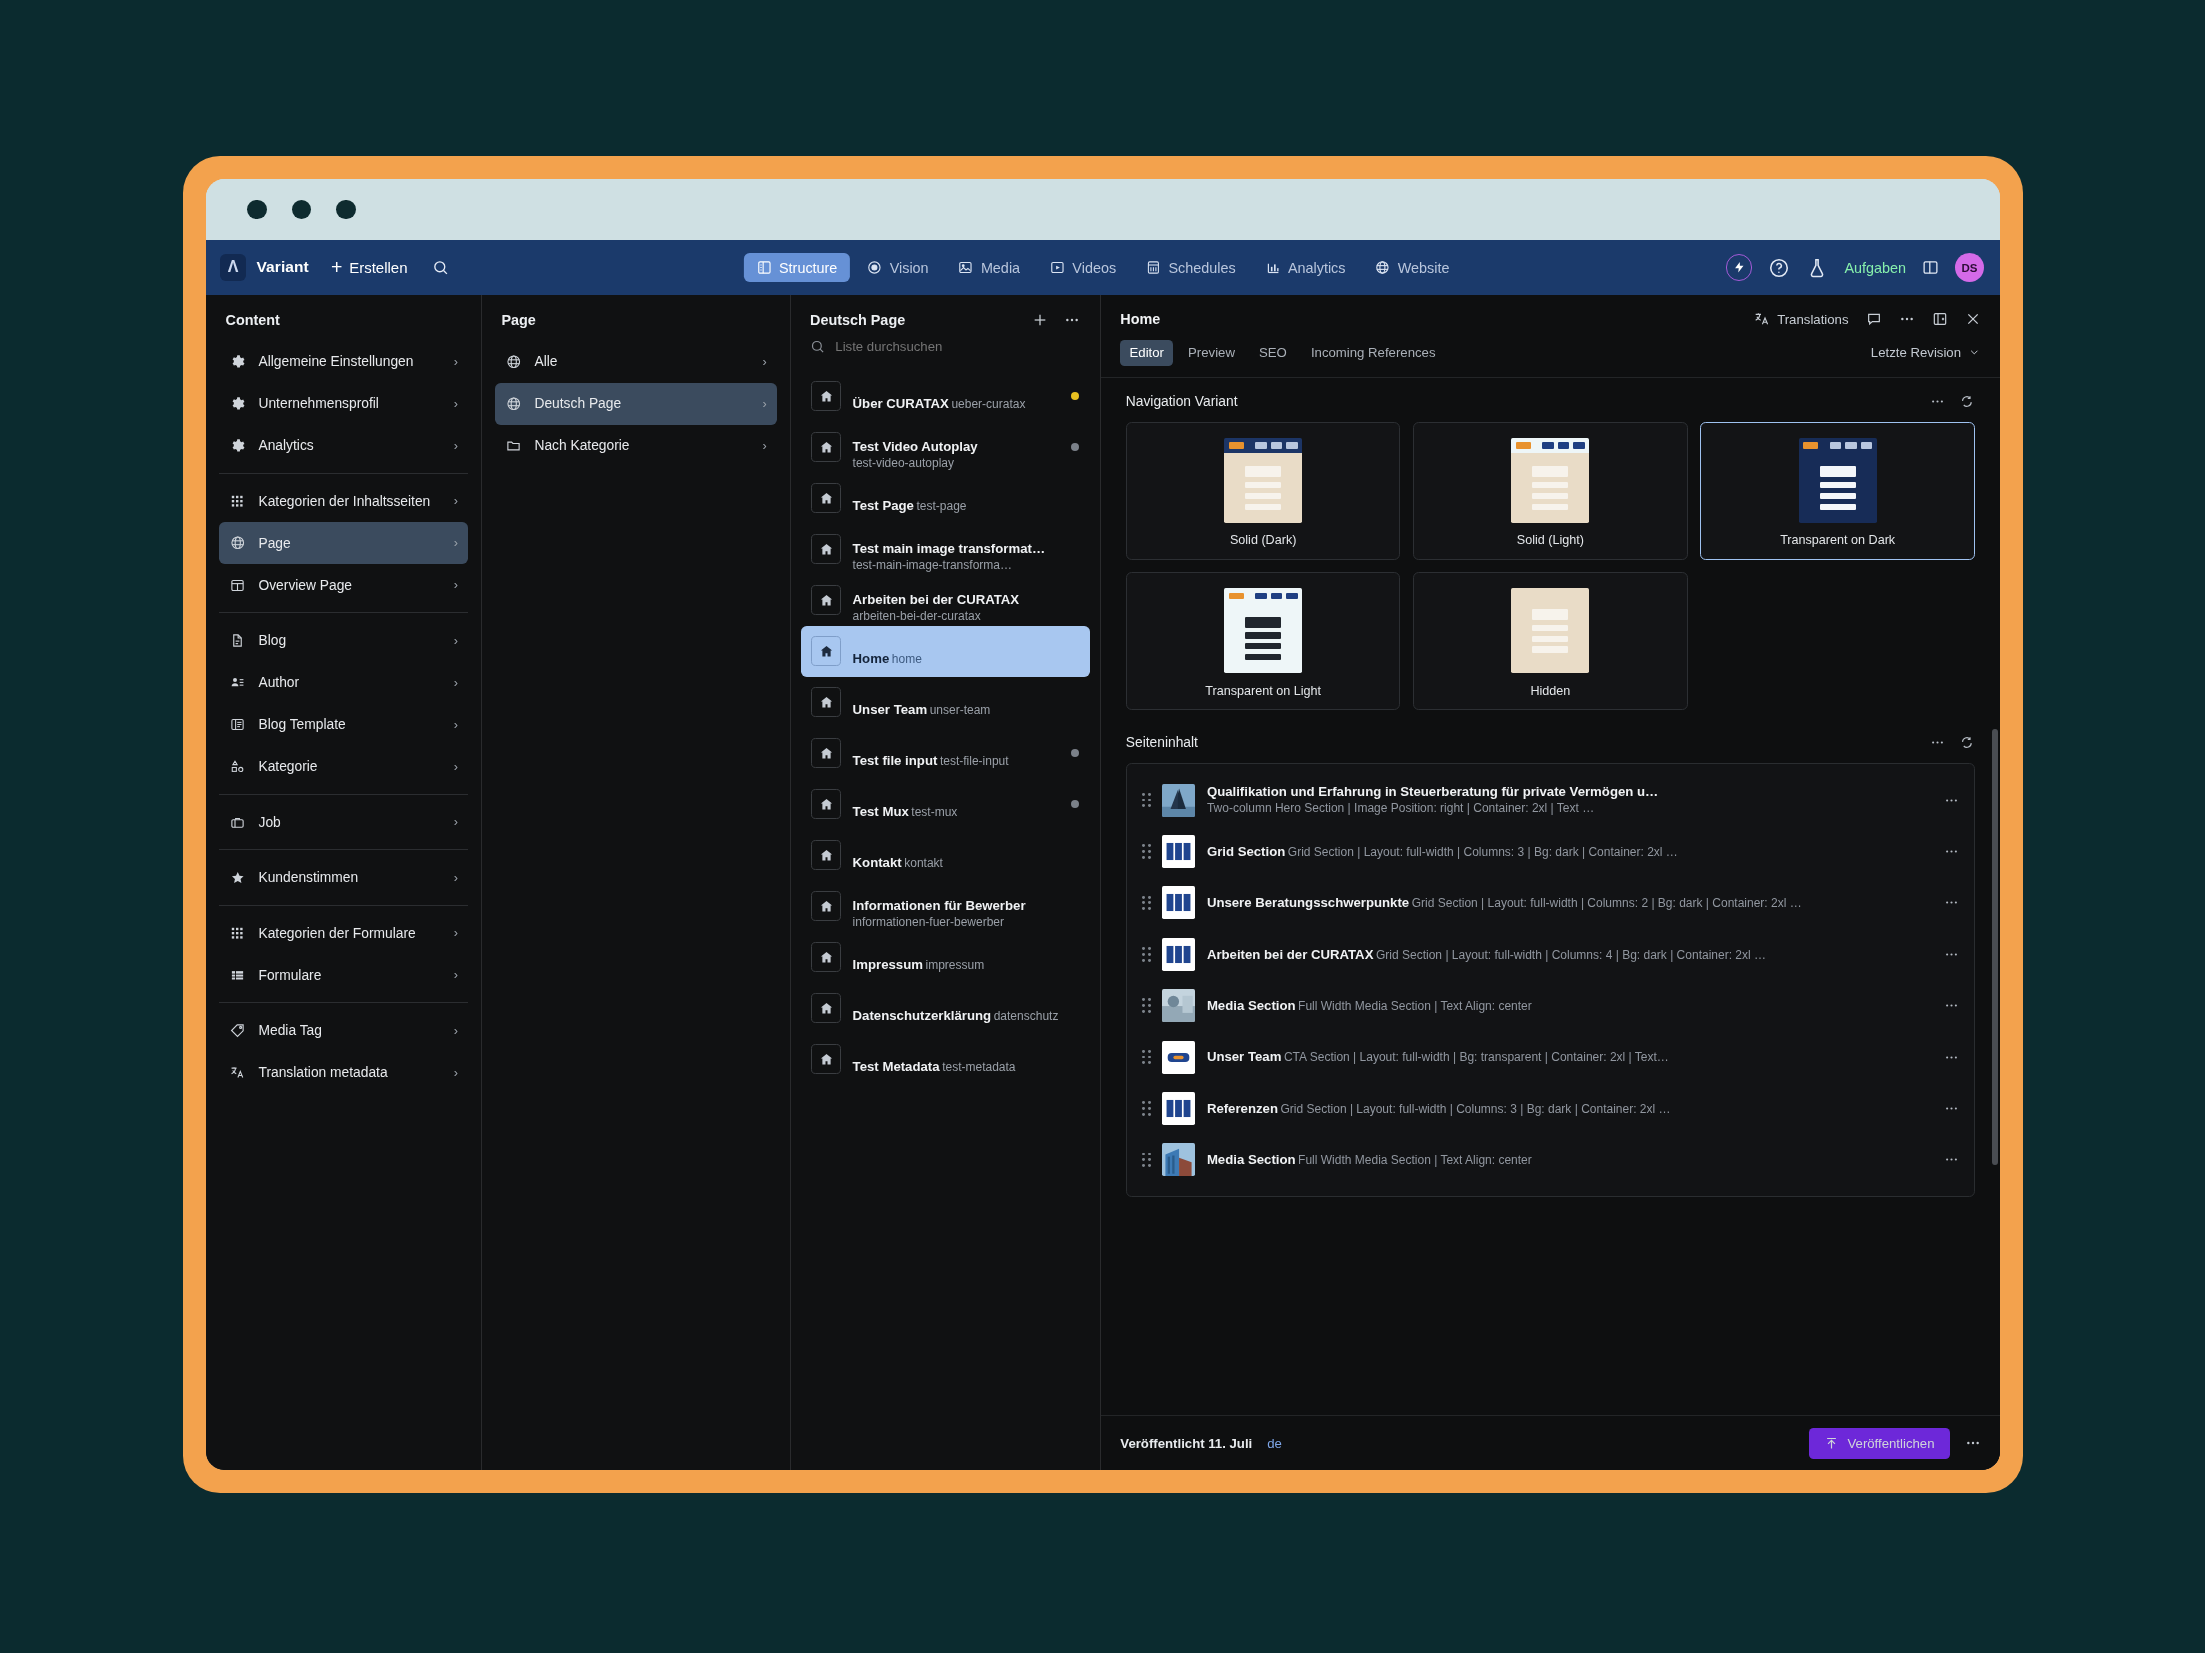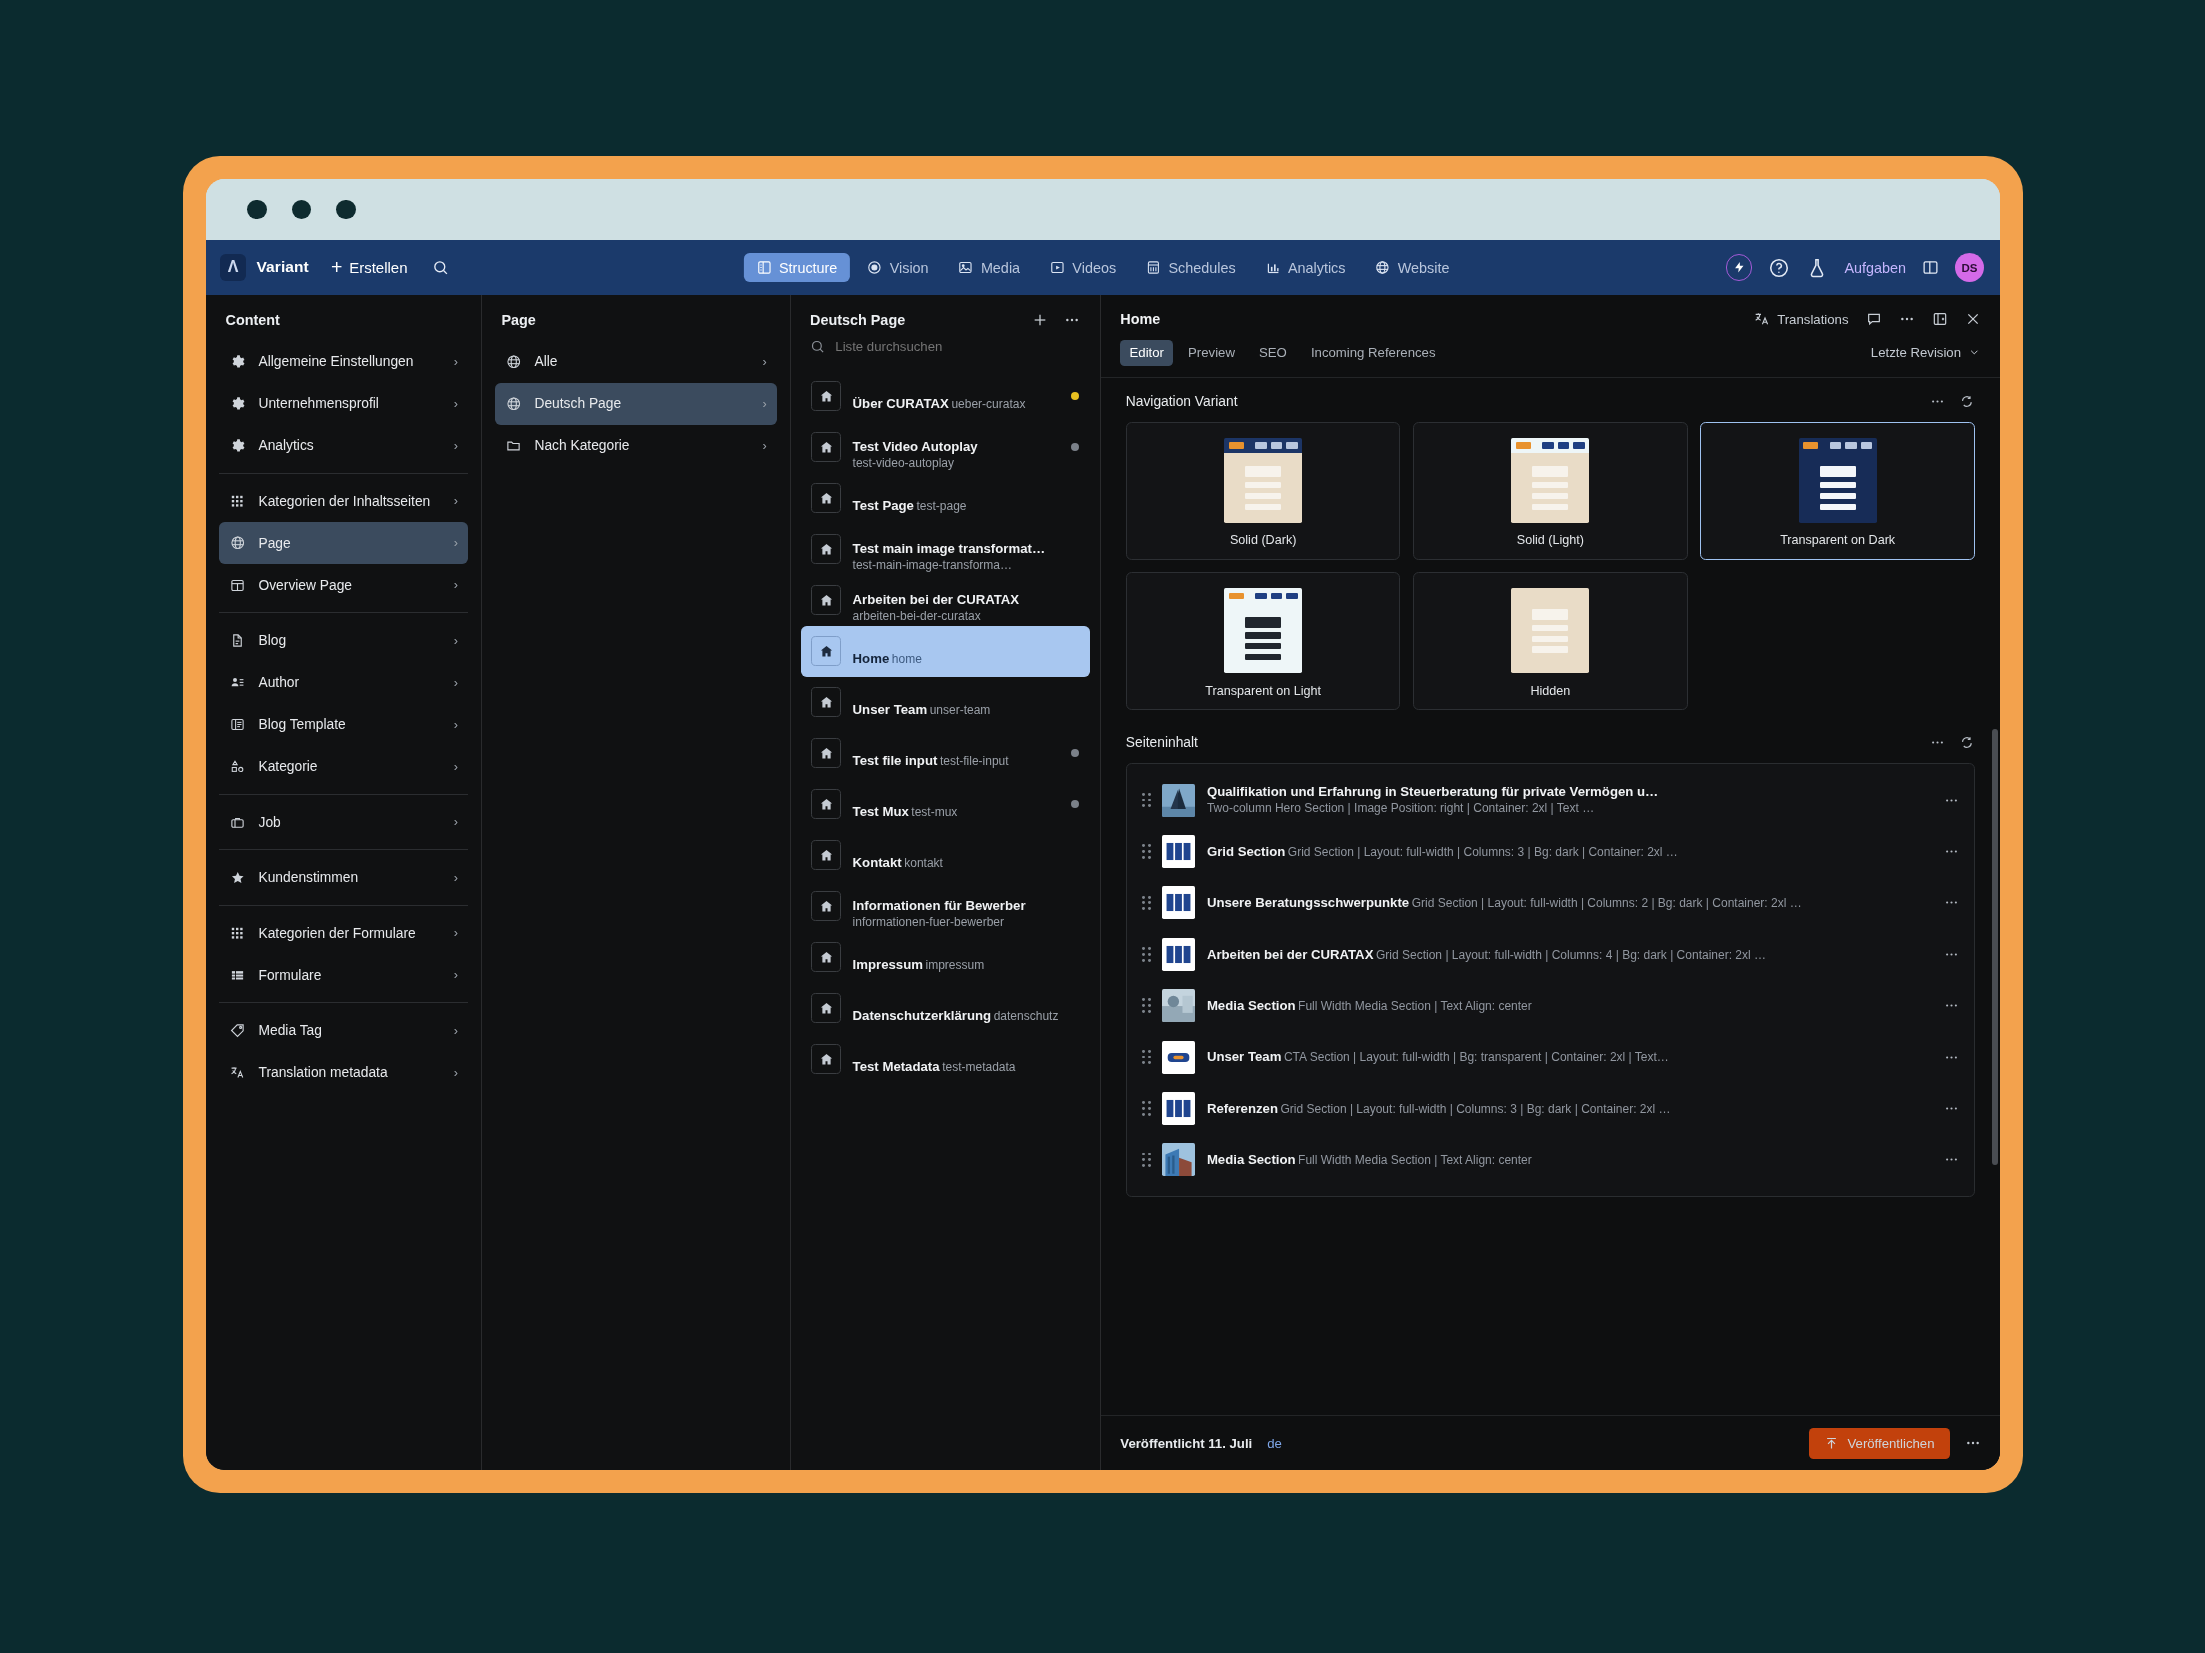--- a/index.html
+++ b/index.html
@@ -98,21 +98,21 @@
     margin-left: auto;
     display: flex; align-items: center; gap: 16px;
     color: #e2e9f5;
   }
   .icon-ring {
     width: 26.4px; height: 26.4px; border-radius: 50%;
     border: 1.4px solid #a55bd8;
     display: flex; align-items: center; justify-content: center;
     color: #fff;
   }
-  .tasks-label { font-size: 14.4px; color: #c4b5fd; }
+  .tasks-label { font-size: 14.4px; color: #86efac; }
   .avatar {
     width: 29px; height: 29px; border-radius: 50%;
     background: #d46ae8;
     display: flex; align-items: center; justify-content: center;
     color: #2d0c37; font-size: 11.5px; font-weight: 700;
   }
 
   
   .panes {
     flex: 1 1 auto;
@@ -301,21 +301,21 @@
     border-top: 0.9px solid #232527;
     display: flex; align-items: center;
     padding: 0 19.5px 0 19.5px;
     gap: 15px;
   }
   .foot-status { font-size: 13.2px; color: #e8ebee; font-weight: 600; }
   .foot-lang { font-size: 13.2px; color: #7ea6e8; }
   .publish-btn {
     margin-left: auto;
     display: flex; align-items: center; gap: 8px;
-    background: #c2410c;
+    background: #6d28d9;
     color: #cfd4da;
     font-size: 13.2px;
     padding: 8px 15px;
     border-radius: 4.6px;
   }
   .foot-more { color: #c3c9d1; }
 
   
   .vscroll {
     position: absolute;

